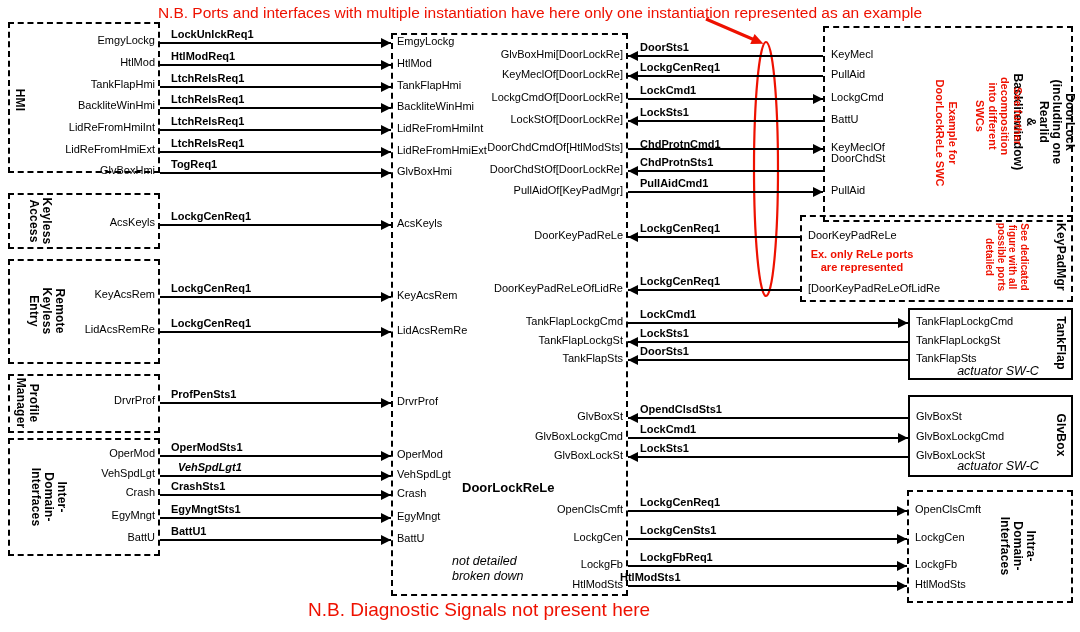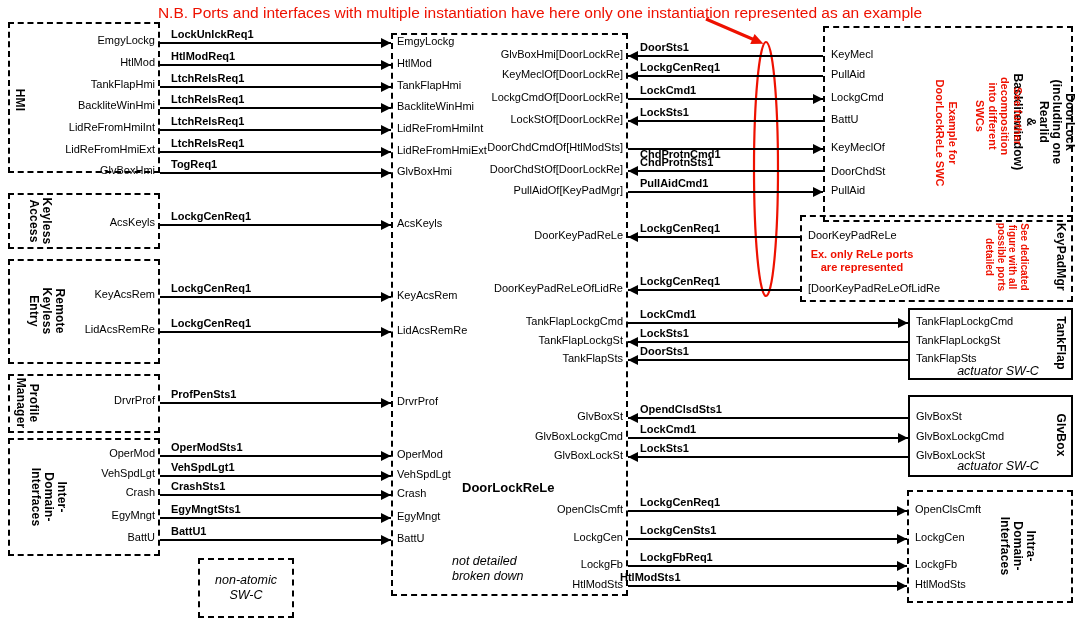--- a/index.html
+++ b/index.html
@@ -23,30 +23,27 @@
   .legendtext{width:100%;height:100%;display:flex;align-items:center;justify-content:center;
               font-style:italic;font-size:12.5px;line-height:15px;text-align:center;white-space:pre-line;}
   .cnote{position:absolute;white-space:pre-line;text-align:center;line-height:12px;}
   svg#overlay{position:absolute;left:0;top:0;width:1080px;height:632px;pointer-events:none;}
 </style>
 </head>
 <body>
 
 <div id="d">
   <div class="topnote" style="color: rgb(238, 17, 0);">N.B. Ports and interfaces with multiple instantiation have here only one instantiation represented as an example</div>
+  <div class="bottomnote" style="color: rgb(238, 17, 0);">N.B. Diagnostic Signals not present here</div>
 
   <div class="box dashed" id="centerbox" style="left: 391px; top: 33px; width: 237px; height: 563px;"></div>
   <div class="ctitle" id="ctitle" style="left: 462px; top: 480px;">DoorLockReLe</div>
   <div class="cnote-italic" id="cnote" style="left: 452px; top: 554px;">not detailed
 broken down</div>
 
-  <div class="box dashed" id="legendbox" style="left: 198px; top: 558px; width: 96px; height: 60px;">
-    <div class="legendtext">non-atomic
-SW-C</div>
-  </div>
 
   <svg id="overlay" viewBox="0 0 1080 632">
       <ellipse cx="766" cy="169" rx="12" ry="127" fill="none" stroke="#ee1100" stroke-width="2.2"></ellipse>
       <line x1="706" y1="19" x2="757" y2="41" stroke="#ee1100" stroke-width="3"></line>
       <polygon points="763.4274784900987,43.77263778004255 750.2304428227533,44.06970611361854 754.5874450485344,33.96938277203496" fill="#ee1100"></polygon>
     </svg>
 <div class="box dashed" style="left: 8px; top: 22px; width: 152px; height: 151px;"></div>
     <div class="vlabel" style="left: 19px; top: 100px;">HMI</div>
     <div class="box dashed" style="left: 8px; top: 193px; width: 152px; height: 56px;"></div>
     <div class="vlabel" style="left: 40px; top: 221px;">Keyless
@@ -131,21 +128,21 @@
     <div class="sig" style="left: 171px; top: 388px;">ProfPenSts1</div>
     <div class="port ra" style="right: 925px; top: 394px;">DrvrProf</div>
     <div class="port" style="left: 397px; top: 395px;">DrvrProf</div>
     <div class="line" style="left: 160px; top: 455px; width: 231px;"></div>
     <div class="arr r" style="left: 381px; top: 451px;"></div>
     <div class="sig" style="left: 171px; top: 441px;">OperModSts1</div>
     <div class="port ra" style="right: 925px; top: 447px;">OperMod</div>
     <div class="port" style="left: 397px; top: 448px;">OperMod</div>
     <div class="line" style="left: 160px; top: 475px; width: 231px;"></div>
     <div class="arr r" style="left: 381px; top: 471px;"></div>
-    <div class="sig" style="left: 171px; top: 461px;">VehSpdLgt1</div>
+    <div class="sig" style="left: 178px; top: 461px; font-style: italic;">VehSpdLgt1</div>
     <div class="port ra" style="right: 925px; top: 467px;">VehSpdLgt</div>
     <div class="port" style="left: 397px; top: 468px;">VehSpdLgt</div>
     <div class="line" style="left: 160px; top: 494px; width: 231px;"></div>
     <div class="arr r" style="left: 381px; top: 490px;"></div>
     <div class="sig" style="left: 171px; top: 480px;">CrashSts1</div>
     <div class="port ra" style="right: 925px; top: 486px;">Crash</div>
     <div class="port" style="left: 397px; top: 487px;">Crash</div>
     <div class="line" style="left: 160px; top: 517px; width: 231px;"></div>
     <div class="arr r" style="left: 381px; top: 513px;"></div>
     <div class="sig" style="left: 171px; top: 503px;">EgyMngtSts1</div>
@@ -171,28 +168,28 @@
     <div class="sig" style="left: 640px; top: 84px;">LockCmd1</div>
     <div class="port ra" style="right: 457px; top: 91px;">LockgCmdOf[DoorLockRe]</div>
     <div class="port" style="left: 831px; top: 91px;">LockgCmd</div>
     <div class="line" style="left: 628px; top: 120px; width: 195px;"></div>
     <div class="arr l" style="left: 628px; top: 116px;"></div>
     <div class="sig" style="left: 640px; top: 106px;">LockSts1</div>
     <div class="port ra" style="right: 457px; top: 113px;">LockStOf[DoorLockRe]</div>
     <div class="port" style="left: 831px; top: 113px;">BattU</div>
     <div class="line" style="left: 628px; top: 148px; width: 195px;"></div>
     <div class="arr r" style="left: 813px; top: 144px;"></div>
-    <div class="sig" style="left: 640px; top: 148px;">ChdProtnCmd1</div>
+    <div class="sig" style="left: 640px; top: 138px;">ChdProtnCmd1</div>
     <div class="port ra" style="right: 457px; top: 141px;">DoorChdCmdOf[HtlModSts]</div>
     <div class="port" style="left: 831px; top: 141px;">KeyMeclOf</div>
     <div class="line" style="left: 628px; top: 170px; width: 195px;"></div>
     <div class="arr l" style="left: 628px; top: 166px;"></div>
     <div class="sig" style="left: 640px; top: 156px;">ChdProtnSts1</div>
     <div class="port ra" style="right: 457px; top: 163px;">DoorChdStOf[DoorLockRe]</div>
-    <div class="port" style="left: 831px; top: 165px;">DoorChdSt</div>
+    <div class="port" style="left: 831px; top: 152px;">DoorChdSt</div>
     <div class="line" style="left: 628px; top: 191px; width: 195px;"></div>
     <div class="arr r" style="left: 813px; top: 187px;"></div>
     <div class="sig" style="left: 640px; top: 177px;">PullAidCmd1</div>
     <div class="port ra" style="right: 457px; top: 184px;">PullAidOf[KeyPadMgr]</div>
     <div class="port" style="left: 831px; top: 184px;">PullAid</div>
     <div class="line" style="left: 628px; top: 236px; width: 172px;"></div>
     <div class="arr l" style="left: 628px; top: 232px;"></div>
     <div class="sig" style="left: 640px; top: 222px;">LockgCenReq1</div>
     <div class="port ra" style="right: 457px; top: 229px;">DoorKeyPadReLe</div>
     <div class="port" style="left: 808px; top: 229px;">DoorKeyPadReLe</div>

